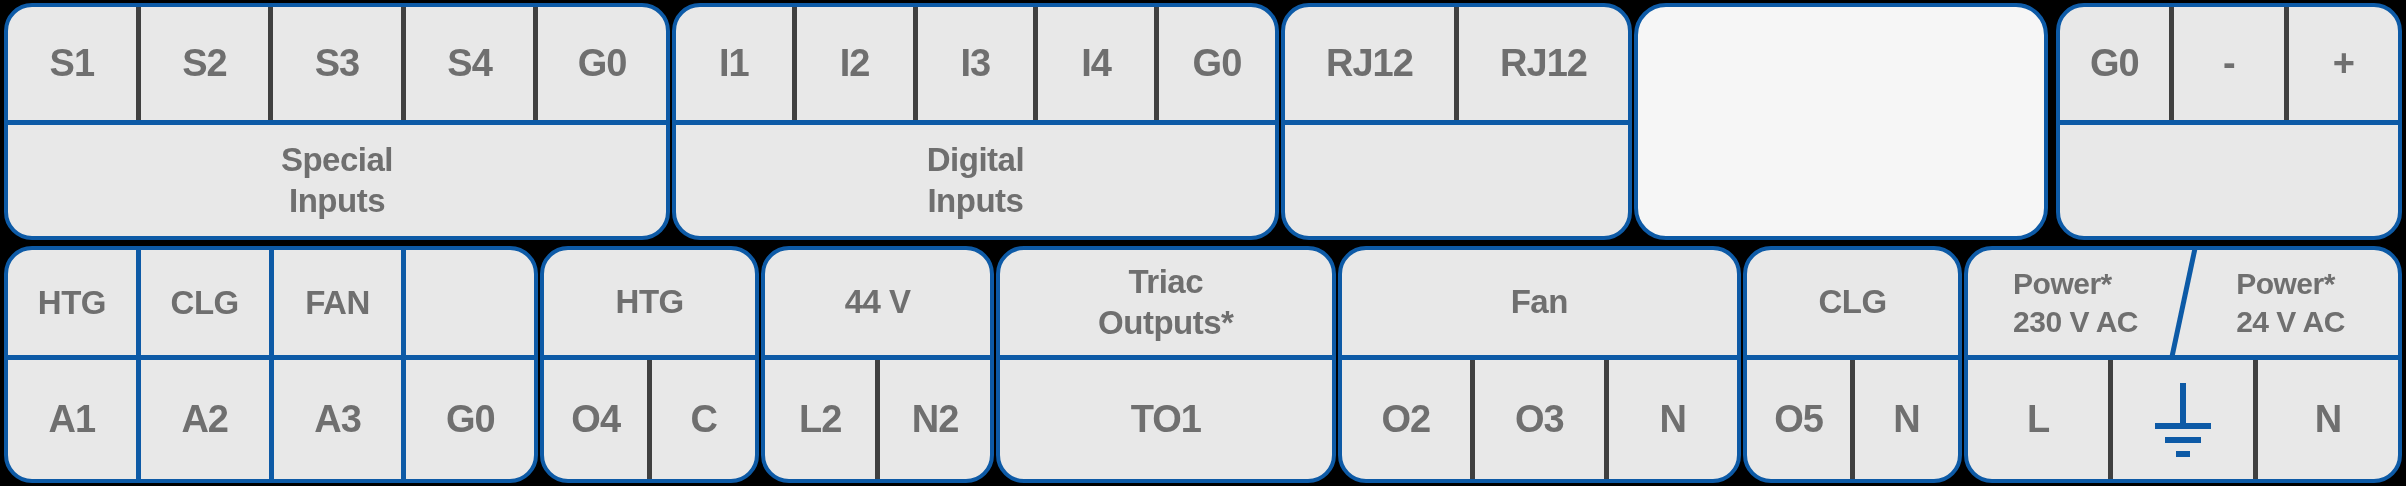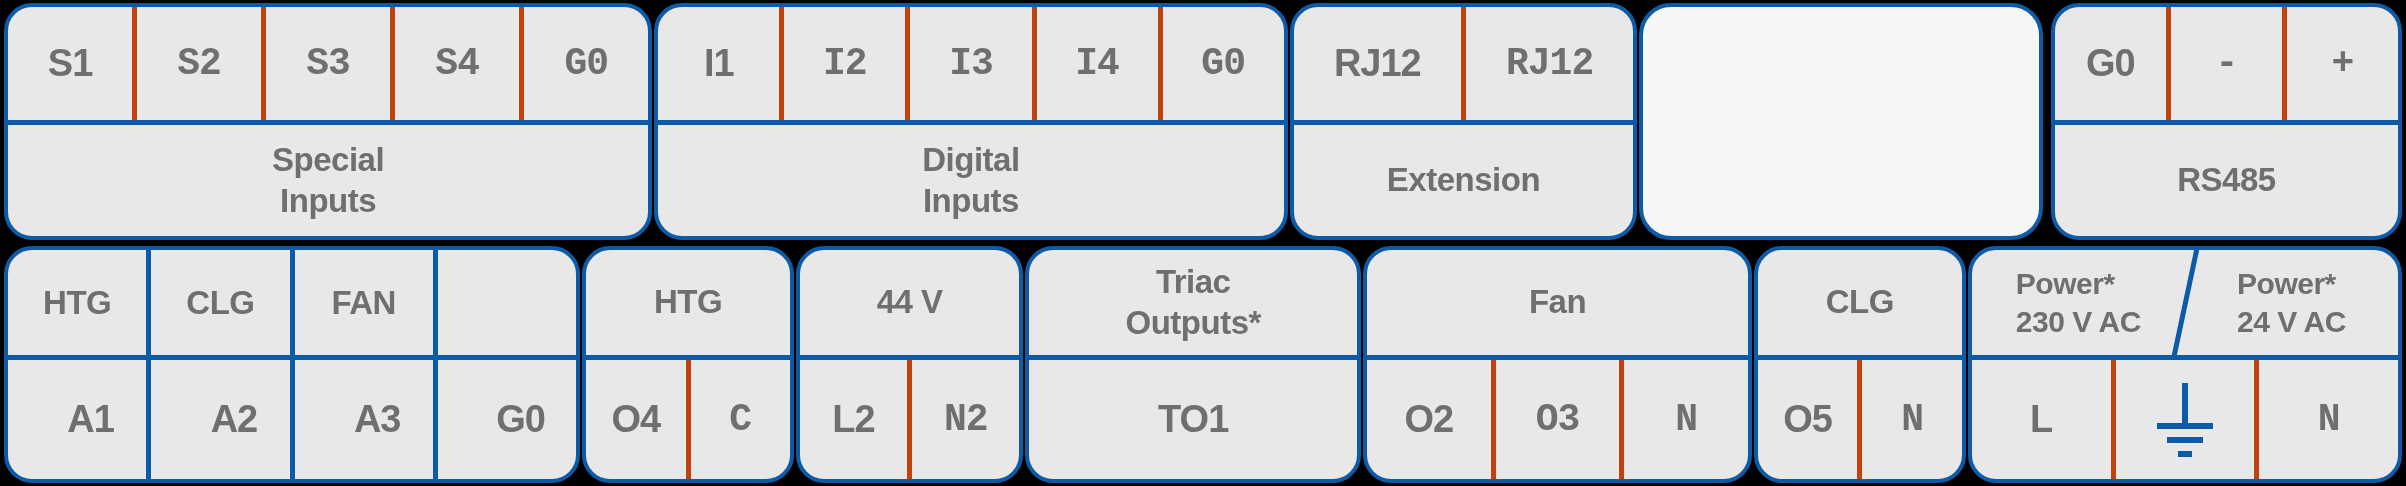--- a/index.html
+++ b/index.html
@@ -16,36 +16,36 @@
   }
   .panel{background:#f6f6f6;border-radius:32px;margin-right:6px;}
   
   .trow{display:flex;min-height:0;}
   #band-top .trow{height:113px;border-bottom:5px solid #0d5aa6;flex:0 0 auto;}
   #band-bottom .trow{flex:1;border-radius:16px;}
   .cell{
     flex:1;display:flex;align-items:center;justify-content:center;
     font-size:38px;min-width:0;letter-spacing:-1px;
   }
-  .cell + .cell{border-left:5px solid #c2410c;font-family:Liberation Mono, monospace;}
+  .cell + .cell{border-left:5px solid #404040;}
   
   .glabel{
     flex:1;display:flex;align-items:center;justify-content:center;
     font-size:33px;line-height:1.22;text-align:center;white-space:pre-line;letter-spacing:-0.5px;
   }
   #band-bottom .glabel{flex:0 0 105px;border-bottom:5px solid #0d5aa6;}
   
   .colrow{display:flex;flex:1;min-height:0;}
   .col{flex:1;display:flex;flex-direction:column;min-width:0;}
   .col + .col{border-left:5px solid #0d5aa6;}
   .clabel{
     flex:0 0 105px;border-bottom:5px solid #0d5aa6;display:flex;align-items:center;
     justify-content:center;font-size:33px;letter-spacing:-0.5px;
   }
-  .cterm{flex:1;display:flex;align-items:center;justify-content:center;font-size:38px;letter-spacing:-1px;padding-left:27px;}
+  .cterm{flex:1;display:flex;align-items:center;justify-content:center;font-size:38px;letter-spacing:-1px;}
   
   .power-label{
     position:relative;flex:0 0 105px;border-bottom:5px solid #0d5aa6;
     display:flex;overflow:hidden;
   }
   .plabel{
     flex:1;display:flex;align-items:center;justify-content:center;
     font-size:30px;line-height:1.25;text-align:left;white-space:pre-line;letter-spacing:-0.5px;
   }
   .slash{
@@ -83,32 +83,30 @@
       </div>
       <div class="glabel">Digital
 Inputs</div>
     </div>
 
     <div class="block" style="flex-grow:2">
       <div class="trow">
         <div class="cell">RJ12</div>
         <div class="cell">RJ12</div>
       </div>
-      <div class="glabel">Extension</div>
     </div>
 
     <div class="block panel" style="flex-grow:4.93"></div>
 
     <div class="block" style="flex-grow:3">
       <div class="trow">
         <div class="cell">G0</div>
         <div class="cell">-</div>
         <div class="cell">+</div>
       </div>
-      <div class="glabel">RS485</div>
     </div>
 
   </div>
 
   <div class="band" id="band-bottom">
 
     <div class="block" style="flex-grow:4">
       <div class="colrow">
         <div class="col">
           <div class="clabel">HTG</div>

